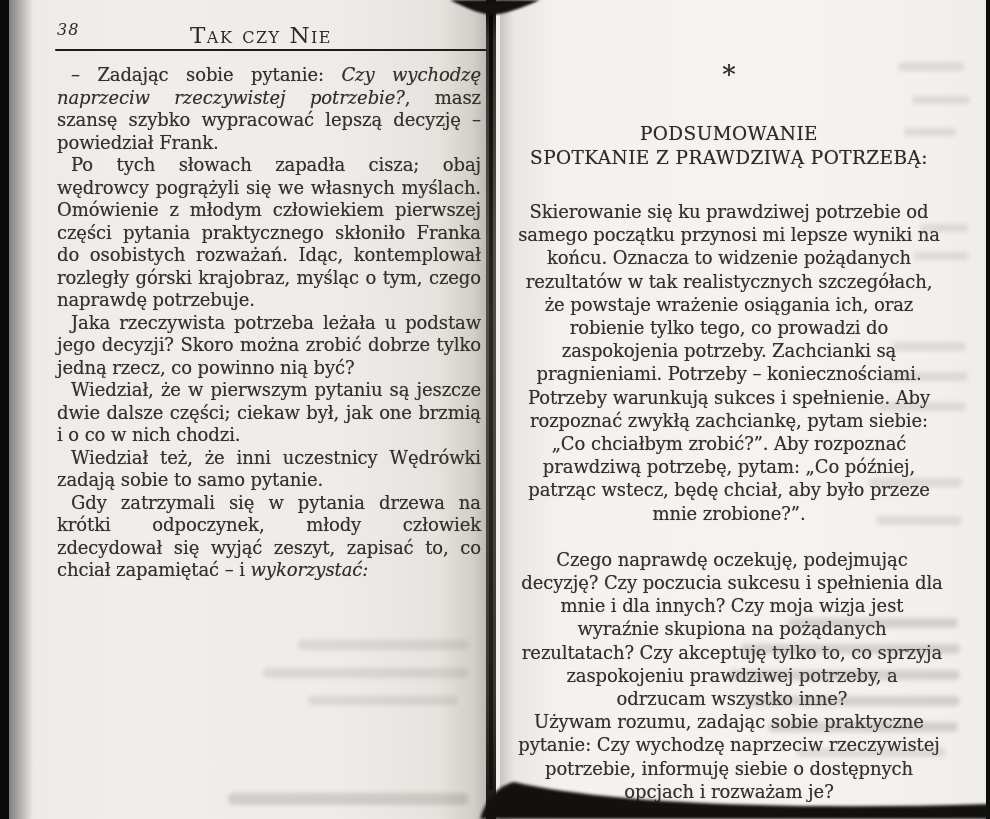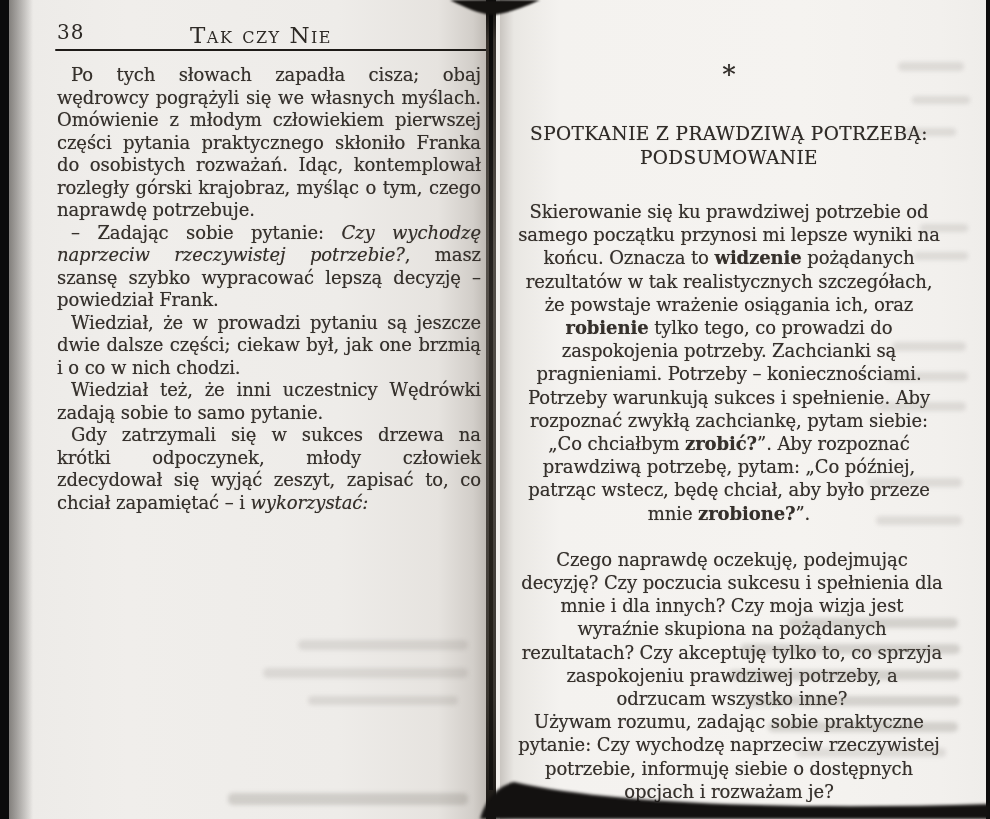--- a/index.html
+++ b/index.html
@@ -29,21 +29,21 @@
     background:linear-gradient(180deg,#050505 0%,#2c2824 40%,#242019 80%,#11100e 100%);
   }
   .edge-left{position:absolute;left:0;top:0;width:9px;height:819px;background:#0b0b0b;}
   .edge-left-fade{position:absolute;left:9px;top:0;width:24px;height:819px;
     background:linear-gradient(90deg,rgba(25,22,20,0.45),rgba(25,22,20,0));}
   .edge-right{position:absolute;right:0;top:0;width:4px;height:819px;background:#0d0d0d;}
   .wedge-top{position:absolute;left:440px;top:0;width:110px;height:20px;filter:blur(0.8px);}
   .shadow-bottom{position:absolute;left:460px;top:764px;width:530px;height:55px;filter:blur(1.5px);}
   
   .lp-header{position:absolute;left:0;top:20px;width:482px;height:26px;}
-  .page-num{position:absolute;left:49px;top:0;font-size:20px;letter-spacing:1px;color:#2e2a26;}
+  .page-num{position:absolute;left:49px;top:0;font-size:16px;letter-spacing:1px;color:#2e2a26;font-style:italic;}
   .running-header{
     position:absolute;left:41px;width:424px;top:2px;text-align:center;
     font-variant:small-caps;font-size:23px;letter-spacing:1.5px;color:#2e2a26;
   }
   .lp-rule{position:absolute;left:47px;top:49px;width:436px;height:2px;background:#1e1b18;border-radius:1px;}
   .lp-body{position:absolute;left:49px;top:64px;width:424px;}
   .lp-body p{
     margin:0;text-indent:14px;text-align:justify;
     font-size:18px;line-height:22.5px;letter-spacing:-0.1px;
     text-shadow:0 0 0.7px rgba(53,48,43,0.55);
@@ -62,56 +62,57 @@
   .rp-heading span{display:block;}
   .rp-body p{
     margin:0;text-align:center;
     font-size:18px;line-height:23.2px;letter-spacing:-0.1px;
     text-shadow:0 0 0.7px rgba(53,48,43,0.55);
   }
   .rp-body p:nth-of-type(1){margin-top:30px;}
   .rp-body p:nth-of-type(2){margin-top:23px;margin-left:6px;}
   .rp-body p:nth-of-type(3){margin-top:0;}
   .it{font-style:italic;}
-  .bd{font-weight:bold;}
+  .bd{font-weight:normal;}
   
   .smudge{position:absolute;border-radius:5px;filter:blur(2.2px);background:rgba(110,104,97,0.16);}
   .smudge.dk{background:rgba(100,94,88,0.22);}
 </style>
 </head>
 <body>
 
 <div class="scan">
 
   <div class="page-left">
     <div class="lp-header">
       <span class="page-num">38</span>
       <span class="running-header">Tak czy Nie</span>
     </div>
     <div class="lp-rule"></div>
     <div class="lp-body" id="left-body">
+        <p><span>– Zadając sobie pytanie: </span><span class="it">Czy wychodzę naprzeciw rzeczywistej potrzebie?</span><span>, masz szansę szybko wypracować lepszą decyzję – powiedział Frank.</span></p>
         <p><span>Po tych słowach zapadła cisza; obaj wędrowcy pogrążyli się we własnych myślach. Omówienie z młodym człowiekiem pierwszej części pytania praktycznego skłoniło Franka do osobistych rozważań. Idąc, kontemplował rozległy górski krajobraz, myśląc o tym, czego naprawdę potrzebuje.</span></p>
-        <p><span>– Zadając sobie pytanie: </span><span class="it">Czy wychodzę naprzeciw rzeczywistej potrzebie?</span><span>, masz szansę szybko wypracować lepszą decyzję – powiedział Frank.</span></p>
-        <p><span>Wiedział, że w prowadzi pytaniu są jeszcze dwie dalsze części; ciekaw był, jak one brzmią i o co w nich chodzi.</span></p>
+        <p><span>Jaka rzeczywista potrzeba leżała u podstaw jego decyzji? Skoro można zrobić dobrze tylko jedną rzecz, co powinno nią być?</span></p>
+        <p><span>Wiedział, że w pierwszym pytaniu są jeszcze dwie dalsze części; ciekaw był, jak one brzmią i o co w nich chodzi.</span></p>
         <p><span>Wiedział też, że inni uczestnicy Wędrówki zadają sobie to samo pytanie.</span></p>
-        <p><span>Gdy zatrzymali się w sukces drzewa na krótki odpoczynek, młody człowiek zdecydował się wyjąć zeszyt, zapisać to, co chciał zapamiętać – i </span><span class="it">wykorzystać:</span></p>
+        <p><span>Gdy zatrzymali się w pytania drzewa na krótki odpoczynek, młody człowiek zdecydował się wyjąć zeszyt, zapisać to, co chciał zapamiętać – i </span><span class="it">wykorzystać:</span></p>
       </div>
 
     <div class="smudge" style="left:290px;top:640px;width:170px;height:10px;"></div>
     <div class="smudge" style="left:255px;top:668px;width:205px;height:10px;"></div>
     <div class="smudge" style="left:300px;top:696px;width:150px;height:9px;"></div>
     <div class="smudge dk" style="left:220px;top:793px;width:240px;height:12px;"></div>
   </div>
 
   <div class="page-right">
     <div class="rp-content">
       <div class="rp-star">*</div>
       <h2 class="rp-heading">
+        <span>PODSUMOWANIE</span>
         <span>SPOTKANIE Z PRAWDZIWĄ POTRZEBĄ:</span>
-        <span>PODSUMOWANIE</span>
       </h2>
       <div class="rp-body" id="right-body">
           <p><span>Skierowanie się ku prawdziwej potrzebie od samego początku przynosi mi lepsze wyniki na końcu. Oznacza to </span><span class="bd">widzenie</span><span> pożądanych rezultatów w tak realistycznych szczegółach, że powstaje wrażenie osiągania ich, oraz </span><span class="bd">robienie</span><span> tylko tego, co prowadzi do zaspokojenia potrzeby. Zachcianki są pragnieniami. Potrzeby – koniecznościami. Potrzeby warunkują sukces i spełnienie. Aby rozpoznać zwykłą zachciankę, pytam siebie: „Co chciałbym </span><span class="bd">zrobić?</span><span>”. Aby rozpoznać prawdziwą potrzebę, pytam: „Co później, patrząc wstecz, będę chciał, aby było przeze mnie </span><span class="bd">zrobione?</span><span>”.</span></p>
           <p><span>Czego naprawdę oczekuję, podejmując decyzję? Czy poczucia sukcesu i spełnienia dla mnie i dla innych? Czy moja wizja jest wyraźnie skupiona na pożądanych rezultatach? Czy akceptuję tylko to, co sprzyja zaspokojeniu prawdziwej potrzeby, a odrzucam wszystko inne?</span></p>
           <p><span>Używam rozumu, zadając sobie praktyczne pytanie: Czy wychodzę naprzeciw rzeczywistej potrzebie, informuję siebie o dostępnych opcjach i rozważam je?</span></p>
         </div>
 
     </div>
 
     <div class="smudge" style="left:398px;top:62px;width:66px;height:9px;"></div>

